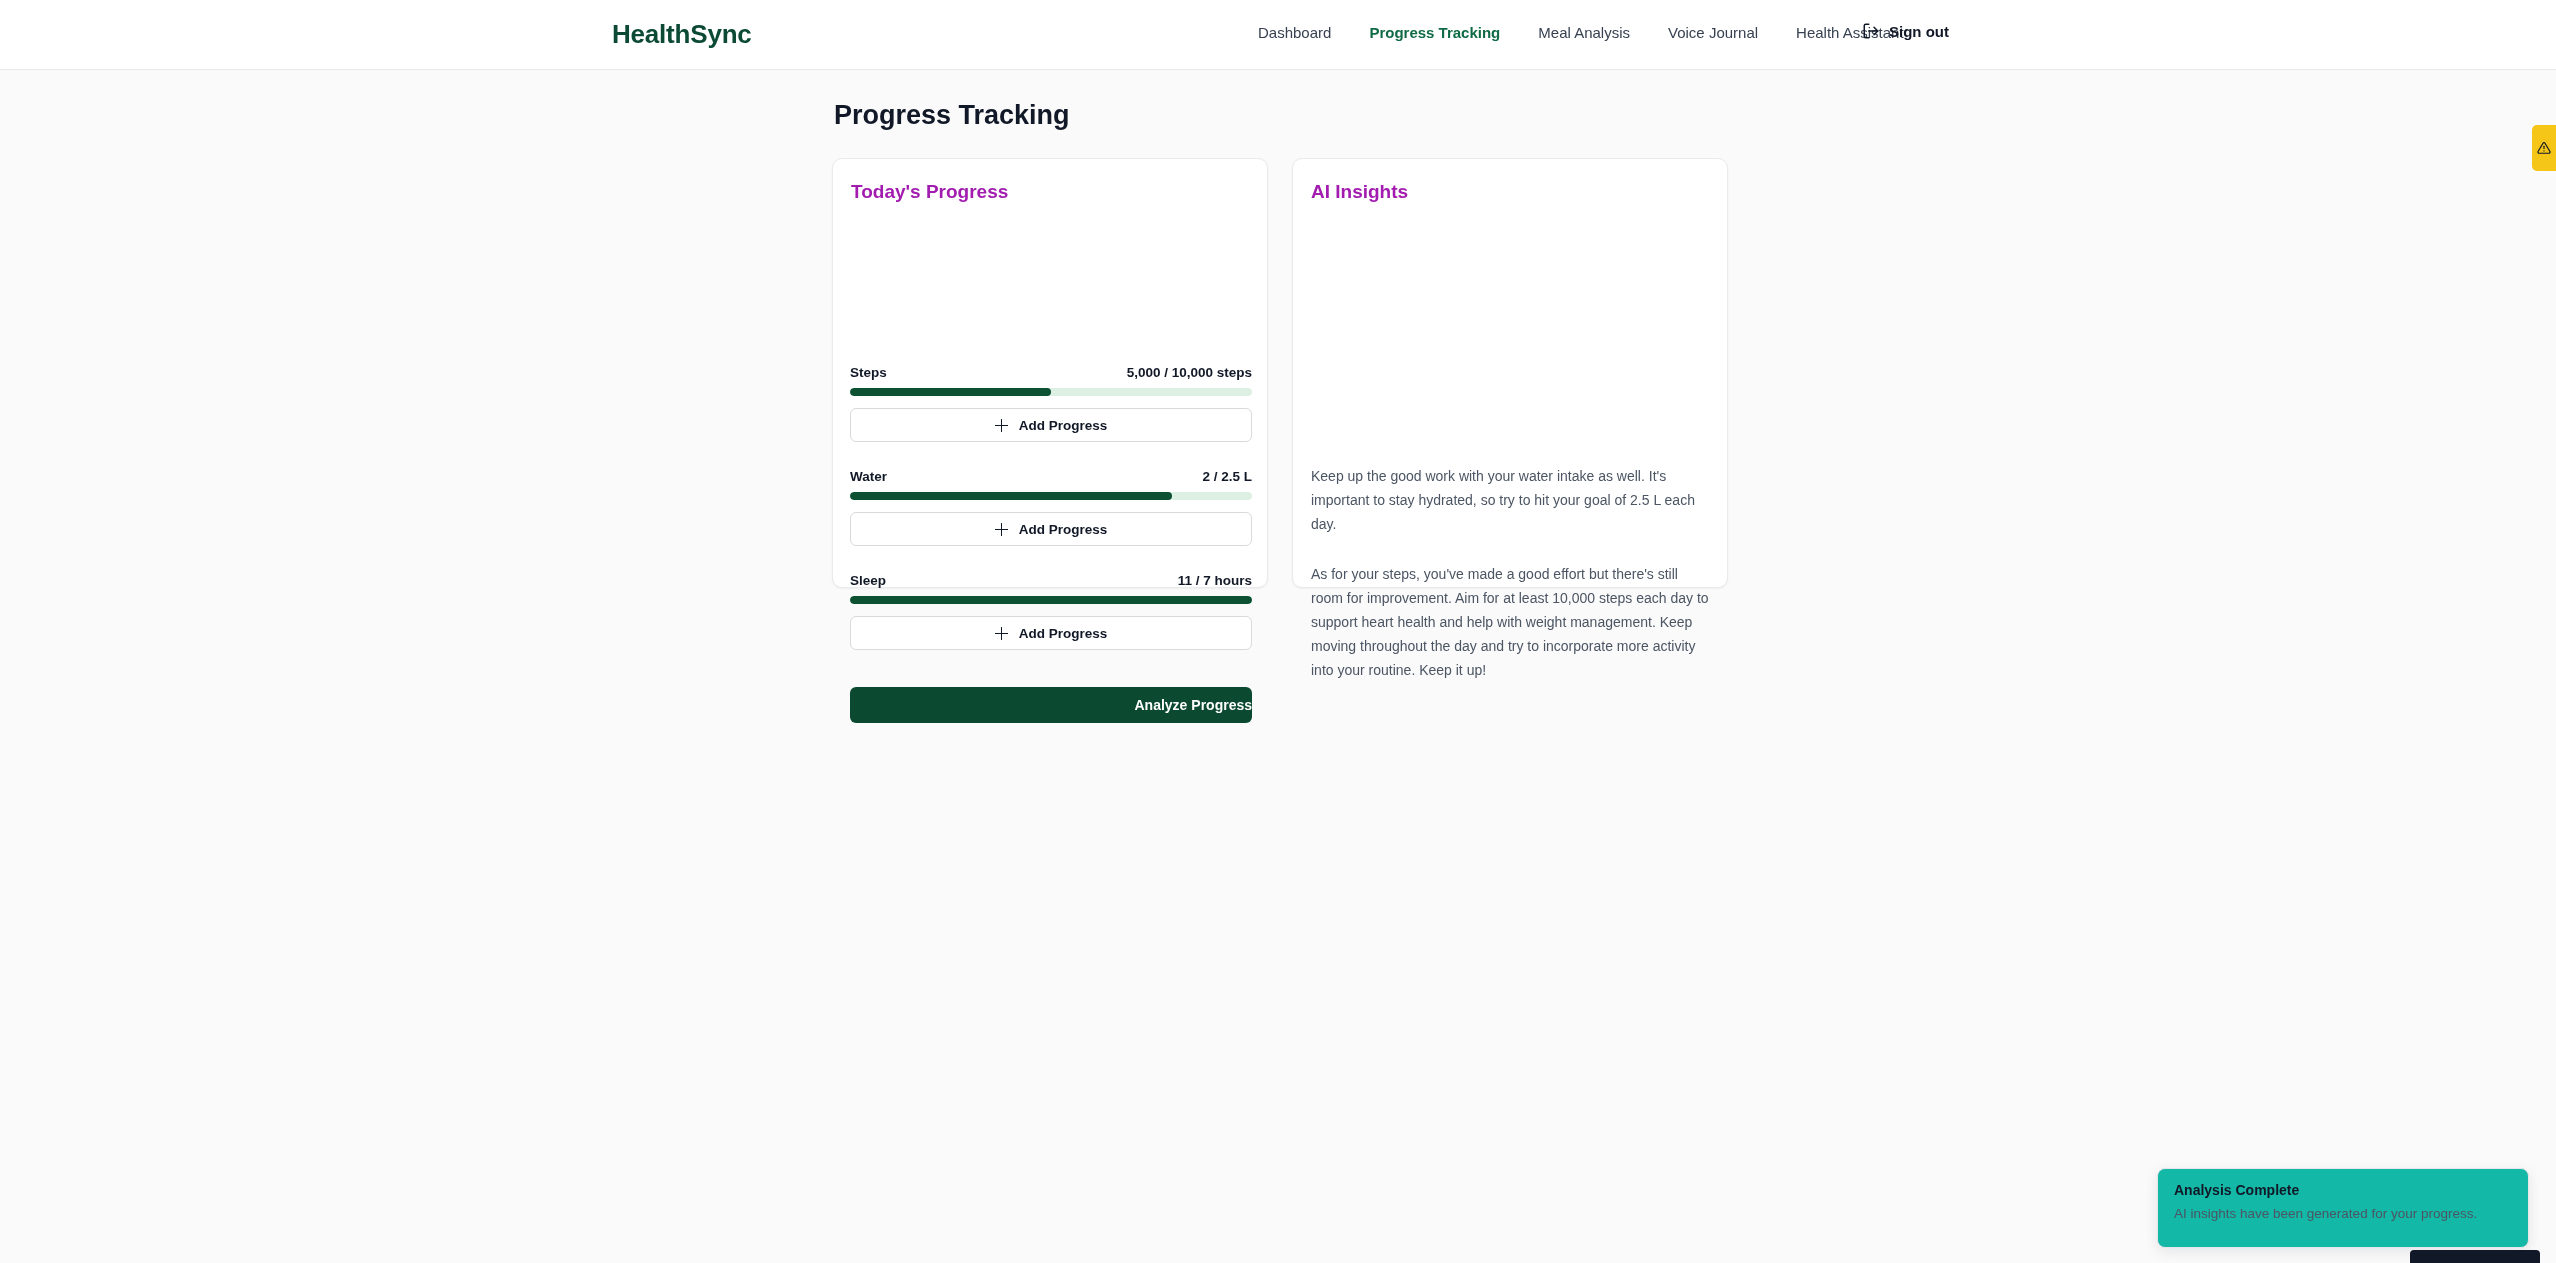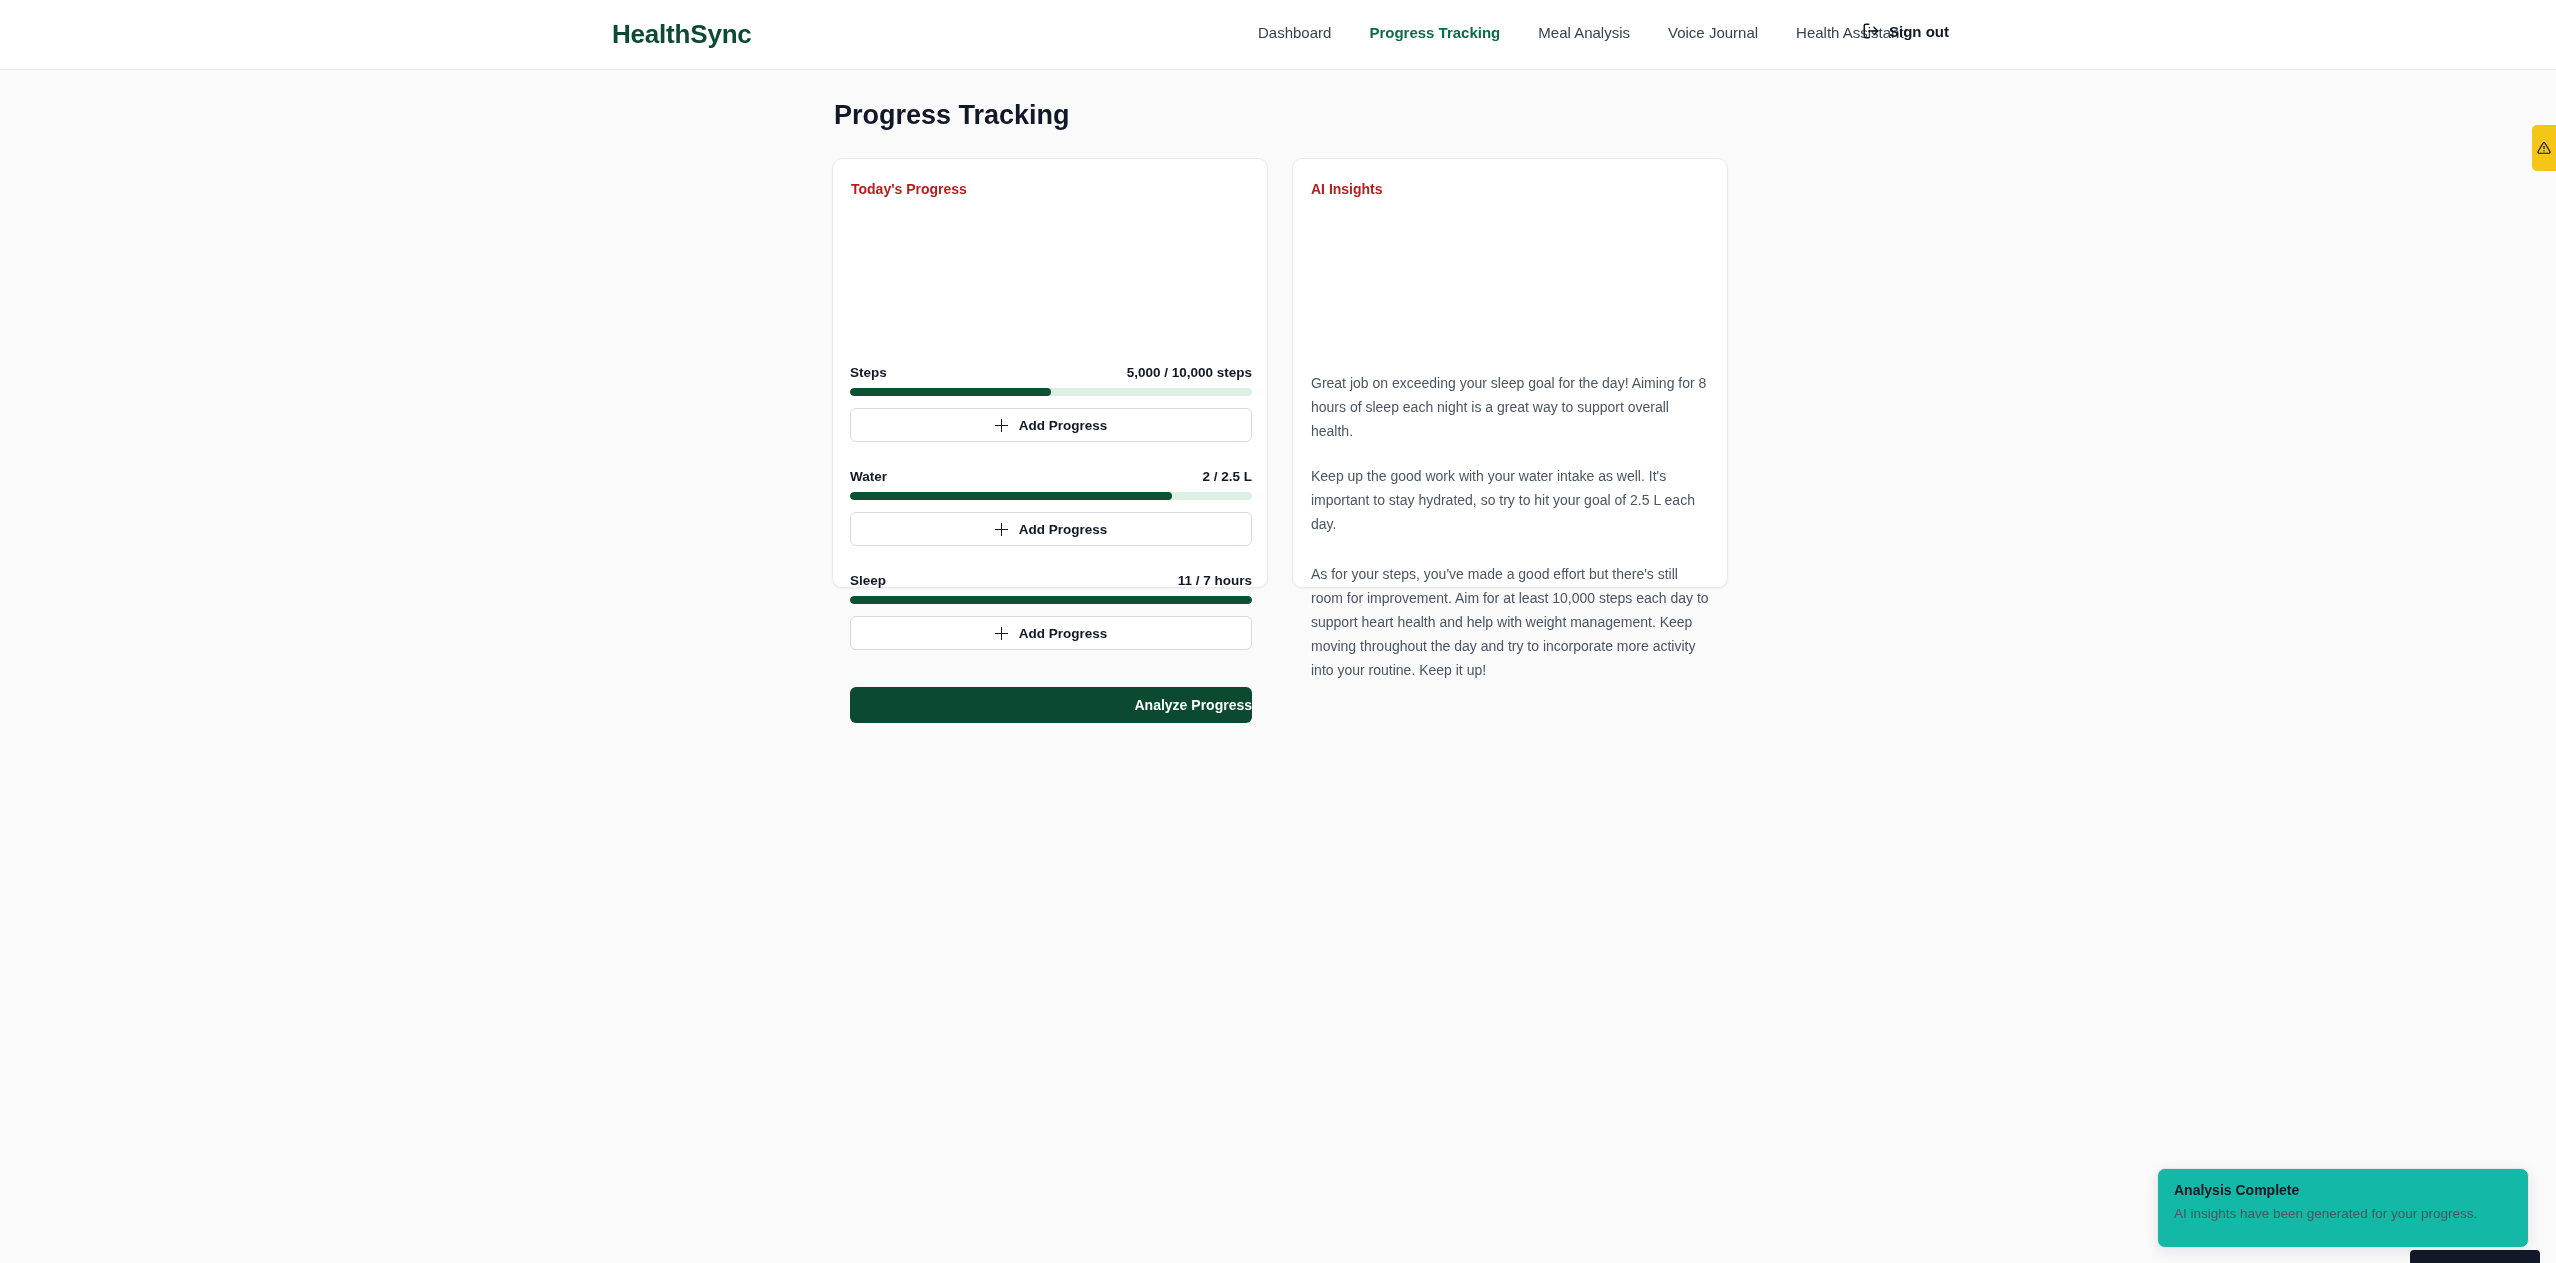--- a/index.html
+++ b/index.html
@@ -84,23 +84,23 @@
 
   
   .card {
     position: absolute;
     background: #ffffff;
     border: 1px solid #e8eaed;
     border-radius: 10px;
     box-shadow: 0 1px 2px rgba(16,24,40,0.05);
   }
   .card-title {
-    font-size: 14px;
-    font-weight: bold;
-    color: #b91c1c;
+    font-size: 19px;
+    font-weight: bold;
+    color: #a21caf;
   }
 
   #progress-card {
     left: 832px;
     top: 158px;
     width: 436px;
     height: 430px;
   }
   #insights-card {
     left: 1292px;
@@ -319,21 +319,20 @@
       <span class="plus-icon"></span>
       <span>Add Progress</span>
     </button>
   </div>
 
   <button class="analyze-btn">Analyze Progress</button>
 </section>
 
 <section class="card" id="insights-card">
   <h2 class="card-title">AI Insights</h2>
-  <p class="insight-p" id="insight-0">Great job on exceeding your sleep goal for the day! Aiming for 8 hours of sleep each night is a great way to support overall health.</p>
   <p class="insight-p" id="insight-1">Keep up the good work with your water intake as well. It's important to stay hydrated, so try to hit your goal of 2.5 L each day.</p>
   <p class="insight-p" id="insight-2">As for your steps, you've made a good effort but there's still room for improvement. Aim for at least 10,000 steps each day to support heart health and help with weight management. Keep moving throughout the day and try to incorporate more activity into your routine. Keep it up!</p>
 </section>
 
 <div class="edge-tab">
   <span>
     <svg viewBox="0 0 24 24" fill="none" stroke="#111827" stroke-width="2" stroke-linecap="round" stroke-linejoin="round">
       <path d="M10.29 3.86 1.82 18a2 2 0 0 0 1.71 3h16.94a2 2 0 0 0 1.71-3L13.71 3.86a2 2 0 0 0-3.42 0z"></path>
       <line x1="12" y1="9" x2="12" y2="13"></line>
       <line x1="12" y1="17" x2="12.01" y2="17"></line>

